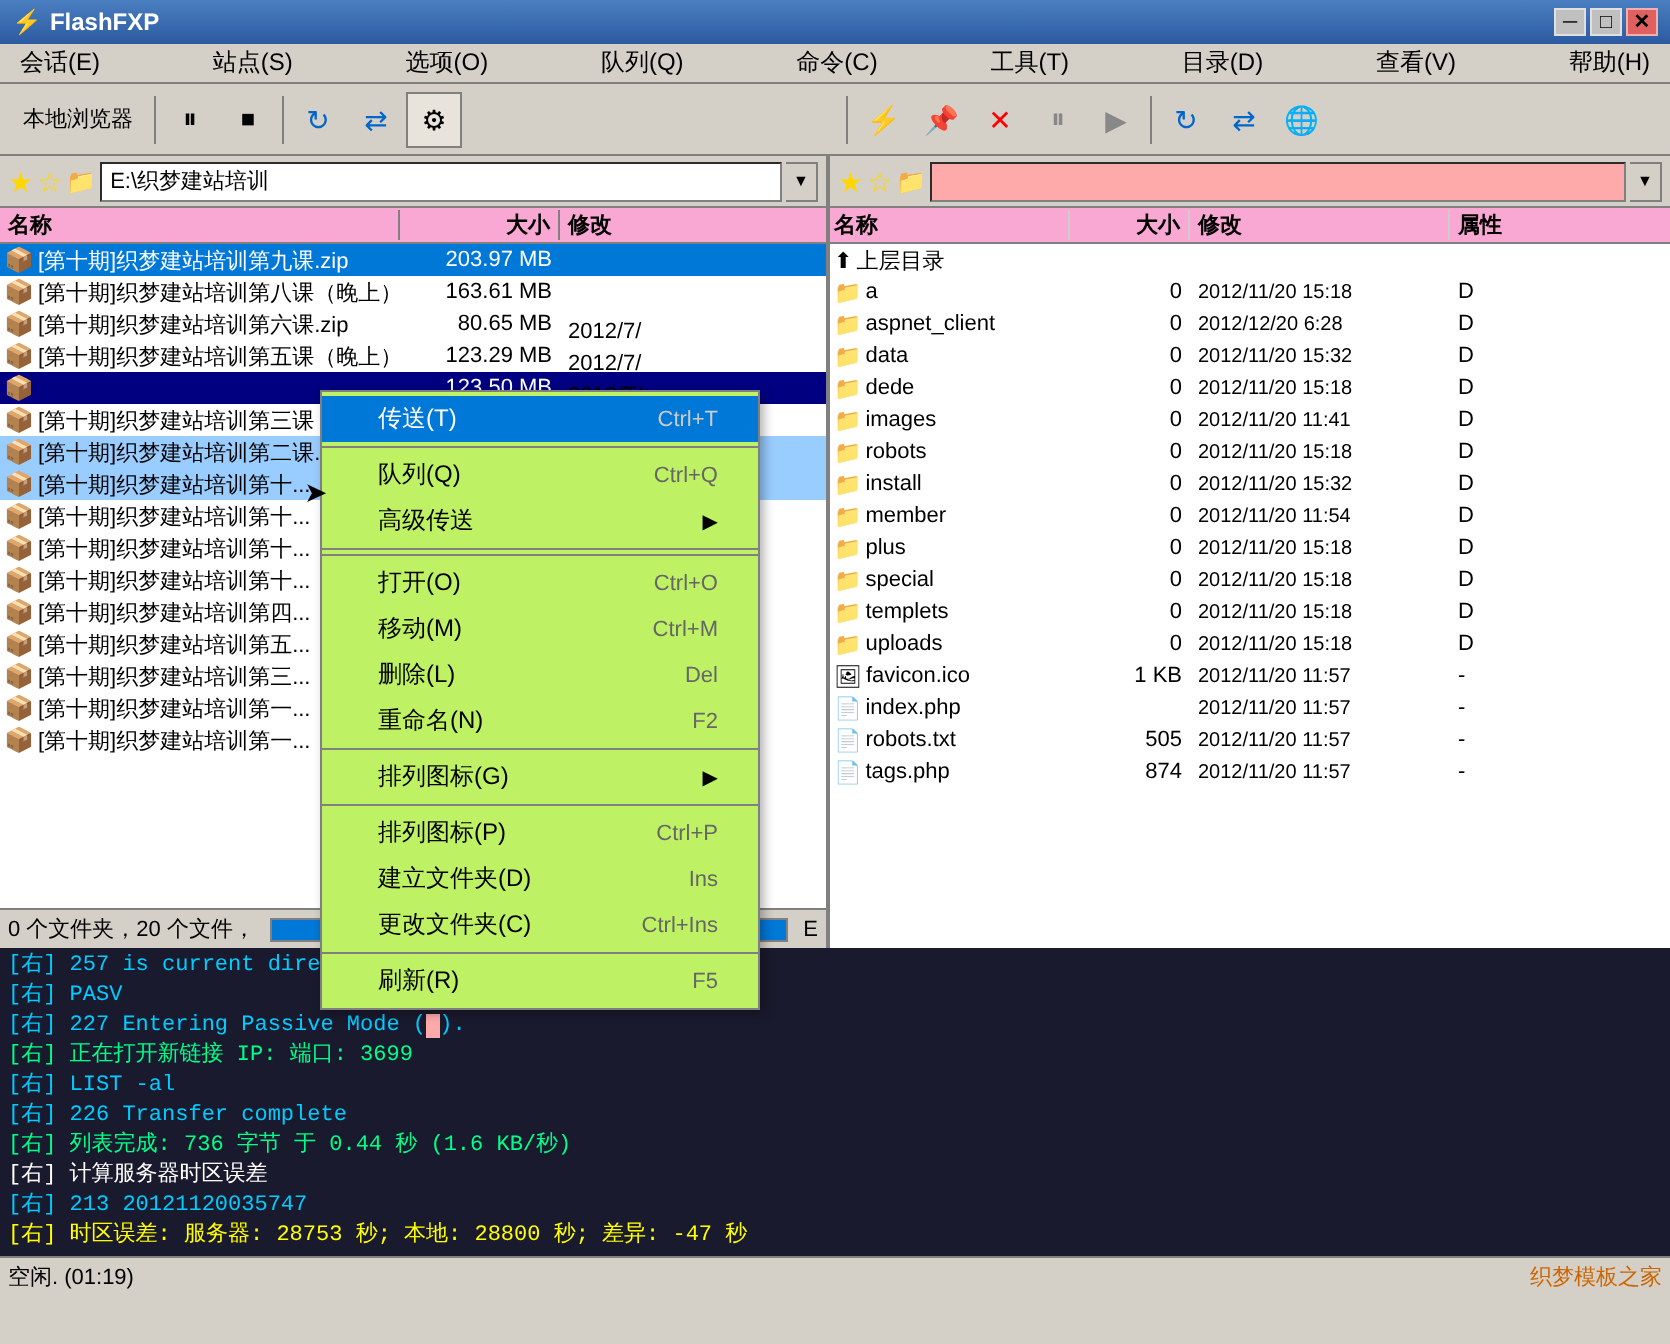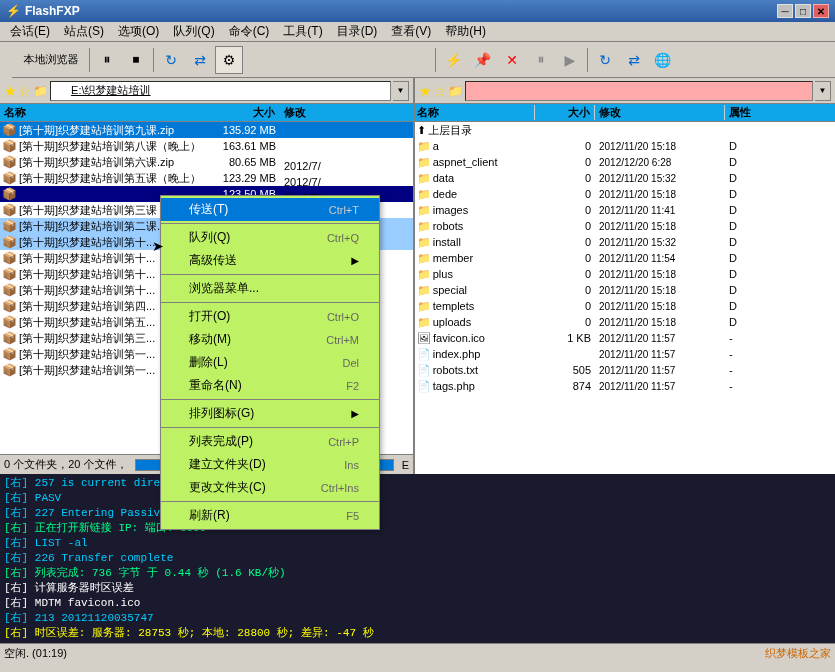--- a/index.html
+++ b/index.html
@@ -39,37 +39,37 @@
 
     
     .menu-bar {
       background: #d4d0c8;
       height: 20px;
       display: flex;
       align-items: center;
       border-bottom: 1px solid #808080;
       padding: 0 4px;
       gap: 2px;
+      justify-content: space-between;
     }
     .menu-item {
       padding: 2px 6px;
       font-size: 12px;
       cursor: pointer;
     }
 
     
     .toolbar {
       background: #d4d0c8;
       height: 36px;
       display: flex;
       align-items: center;
       padding: 2px 4px;
       border-bottom: 1px solid #808080;
       gap: 2px;
-      margin-left: 12px;
     }
     .tb-btn {
       width: 28px; height: 28px;
       background: #d4d0c8;
       border: 1px solid transparent;
       display: flex; align-items: center; justify-content: center;
       cursor: pointer;
       font-size: 14px;
     }
     .tb-sep { width: 1px; height: 24px; background: #808080; margin: 0 2px; }
@@ -98,37 +98,36 @@
       padding: 0 4px;
       border-bottom: 1px solid #808080;
       gap: 2px;
     }
     .panel-stars { font-size: 14px; color: gold; }
     .panel-addr-input {
       flex: 1;
       height: 20px;
       border: 1px inset #808080;
       background: white;
-      padding: 0 20px;
+      padding: 0 4px;
       font-size: 11px;
-      text-decoration: underline;
     }
     .panel-addr-dropdown {
       width: 16px; height: 20px;
       background: #d4d0c8;
       border: 1px solid #808080;
       border-left: none;
       display: flex; align-items: center; justify-content: center;
       font-size: 8px;
     }
 
     
     .file-list-header {
       display: flex;
-      background: #0ea5e9;
+      background: #f9a8d4;
       border-bottom: 1px solid #808080;
       height: 18px;
       align-items: center;
     }
     .col-name { width: 200px; padding: 0 4px; border-right: 1px solid #808080; font-size: 11px; font-weight: bold; }
     .col-size { width: 80px; padding: 0 4px; border-right: 1px solid #808080; font-size: 11px; font-weight: bold; text-align: right; }
     .col-date { flex: 1; padding: 0 4px; font-size: 11px; font-weight: bold; }
 
     .file-list {
       flex: 1;
@@ -304,21 +303,21 @@
         <div class="col-size">大小</div>
         <div class="col-date">修改</div>
       </div>
 
       <div class="file-list">
         <div class="file-row selected">
           <div class="f-name">
               <span class="file-icon zip-icon">📦</span>
               <span>[第十期]织梦建站培训第九课.zip</span>
             </div>
-          <div class="f-size">135.92 MB</div>
+          <div class="f-size">203.97 MB</div>
           <div class="f-date">2012/7/</div>
         </div>
         <div class="file-row">
           <div class="f-name">
               <span class="file-icon zip-icon">📦</span>
               <span>[第十期]织梦建站培训第八课（晚上）.zip</span>
             </div>
           <div class="f-size">163.61 MB</div>
           <div class="f-date">2012/7/</div>
         </div>
@@ -607,21 +606,20 @@
 
   <div class="log-panel">
     <div class="log-line log-normal">[右] 257  is current directory.</div>
     <div class="log-line log-normal">[右] PASV</div>
     <div class="log-line log-normal">[右] 227 Entering Passive Mode (<span style="background:#ffaaaa; color:#333;">          </span>).</div>
     <div class="log-line log-green">[右] 正在打开新链接 IP: <span style="background:#ffaaaa; color:#333;">          </span> 端口: 3699</div>
     <div class="log-line log-normal">[右] LIST -al</div>
     <div class="log-line log-normal">[右] 226 Transfer complete</div>
     <div class="log-line log-green">[右] 列表完成: 736 字节 于 0.44 秒 (1.6 KB/秒)</div>
     <div class="log-line log-white">[右] 计算服务器时区误差</div>
-    <div class="log-line log-white">[右] MDTM favicon.ico</div>
     <div class="log-line log-normal">[右] 213 20121120035747</div>
     <div class="log-line log-yellow">[右] 时区误差: 服务器: 28753 秒; 本地: 28800 秒; 差异: -47 秒</div>
   </div>
 
   <div class="bottom-status">
     <span>空闲. (01:19)</span>
     <span style="color:#cc6600;">织梦模板之家</span>
   </div>
 
   <div class="context-menu">
@@ -632,23 +630,20 @@
     <div class="ctx-sep"></div>
     <div class="ctx-item">
       <span>队列(Q)</span>
       <span class="shortcut">Ctrl+Q</span>
     </div>
     <div class="ctx-item">
       <span>高级传送</span>
       <span class="ctx-arrow">▶</span>
     </div>
     <div class="ctx-sep"></div>
-    <div class="ctx-item">
-      <span>浏览器菜单...</span>
-    </div>
     <div class="ctx-sep"></div>
     <div class="ctx-item">
       <span>打开(O)</span>
       <span class="shortcut">Ctrl+O</span>
     </div>
     <div class="ctx-item">
       <span>移动(M)</span>
       <span class="shortcut">Ctrl+M</span>
     </div>
     <div class="ctx-item">
@@ -659,21 +654,21 @@
       <span>重命名(N)</span>
       <span class="shortcut">F2</span>
     </div>
     <div class="ctx-sep"></div>
     <div class="ctx-item">
       <span>排列图标(G)</span>
       <span class="ctx-arrow">▶</span>
     </div>
     <div class="ctx-sep"></div>
     <div class="ctx-item">
-      <span>列表完成(P)</span>
+      <span>排列图标(P)</span>
       <span class="shortcut">Ctrl+P</span>
     </div>
     <div class="ctx-item">
       <span>建立文件夹(D)</span>
       <span class="shortcut">Ins</span>
     </div>
     <div class="ctx-item">
       <span>更改文件夹(C)</span>
       <span class="shortcut">Ctrl+Ins</span>
     </div>

